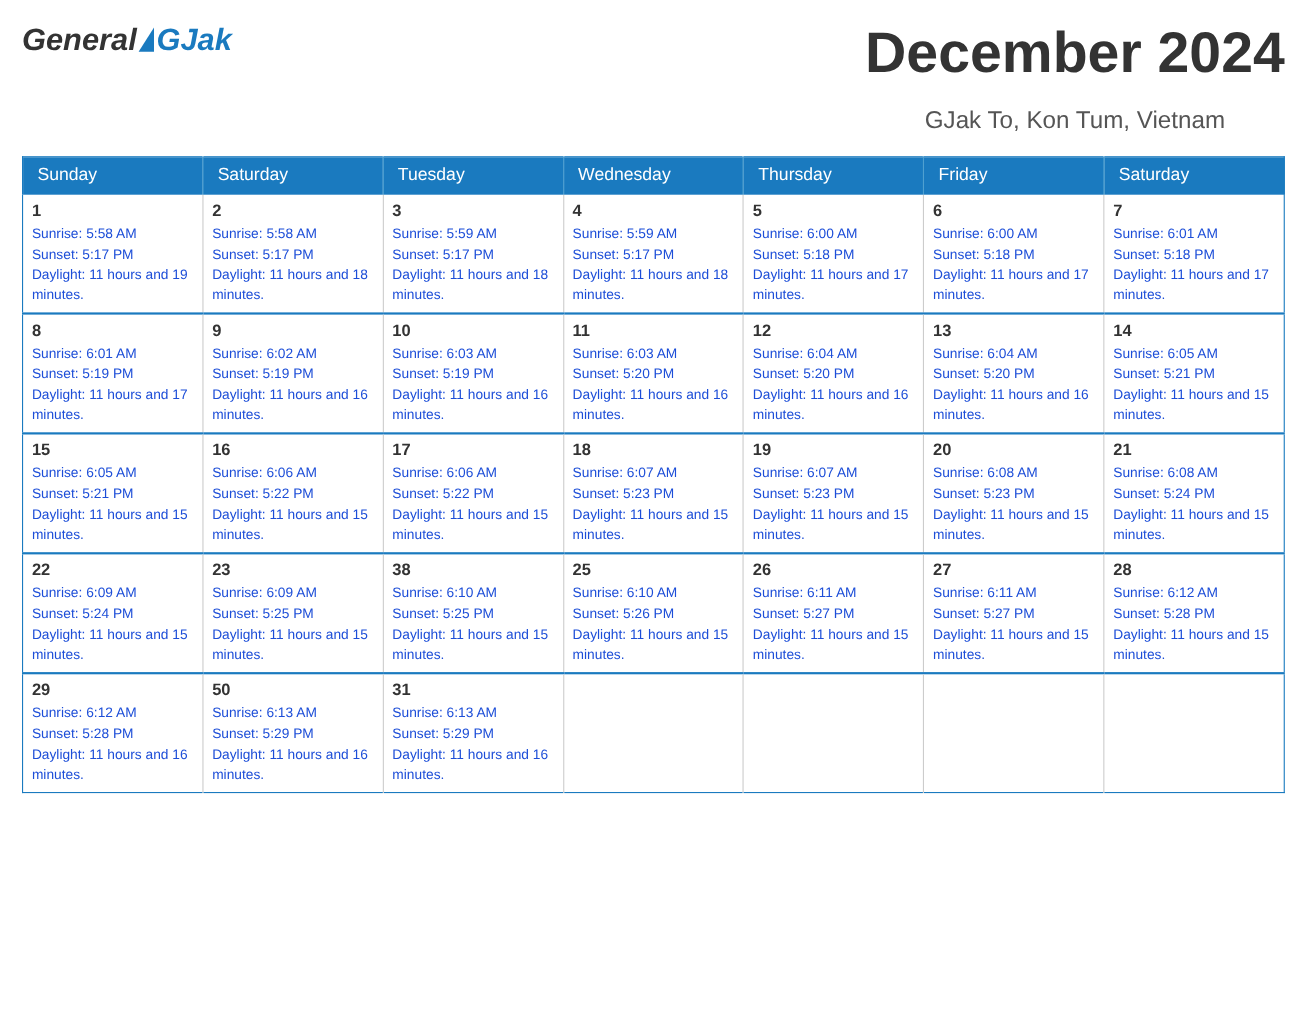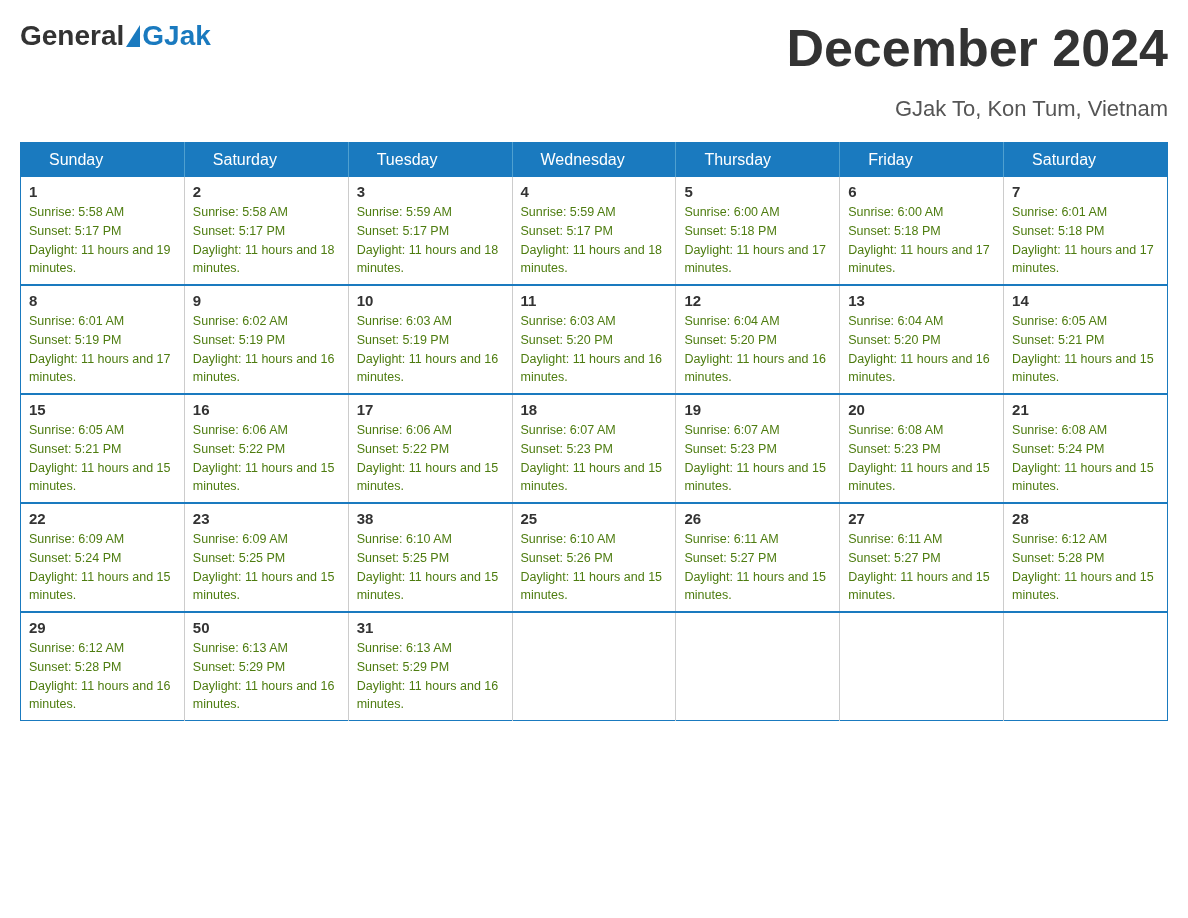--- a/index.html
+++ b/index.html
@@ -13,20 +13,21 @@
     .header-area {
       display: flex;
       justify-content: space-between;
       align-items: flex-start;
       margin-bottom: 20px;
     }
     .logo-container {
       display: flex;
       flex-direction: column;
       align-items: center;
+      font-style: italic;
     }
     .logo-text {
       display: flex;
       align-items: center;
       font-size: 28px;
       font-weight: bold;
       color: #333;
     }
     .logo-general { color: #333; }
     .logo-triangle {
@@ -37,21 +38,21 @@
       border-bottom: 22px solid #1a7abf;
       margin: 0 2px;
       display: inline-block;
     }
     .logo-blue {
       color: #1a7abf;
       font-size: 28px;
       font-weight: bold;
     }
     .title-area {
-      text-align: right;
+      text-align: center;
     }
     .month-title {
       font-size: 52px;
       font-weight: bold;
       color: #333;
       line-height: 1.1;
     }
     .location-title {
       font-size: 22px;
       color: #555;
@@ -59,21 +60,21 @@
     }
     .calendar-table {
       width: 100%;
       border-collapse: collapse;
       border: 1px solid #1a7abf;
     }
     .calendar-table thead tr th {
       background-color: #1a7abf;
       color: #fff;
       text-align: left;
-      padding: 8px 28px;
+      padding: 8px 13px;
       font-size: 16px;
       font-weight: normal;
       border-right: 1px solid #4fa0d0;
     }
     .calendar-table thead tr th:last-child {
       border-right: none;
       margin-top: 17px;
     }
     .calendar-table tbody tr td {
       vertical-align: top;
@@ -93,21 +94,21 @@
     }
     .day-number {
       font-size: 15px;
       font-weight: bold;
       display: block;
       margin-bottom: 3px;
     }
     .day-info {
       font-size: 12.5px;
       line-height: 1.5;
-      color: #4d7c0f;
+      color: #1d4ed8;
     }
     .empty-cell {
       background: #fff;
     }
   </style>
 </head>
 <body>
 
 <div class="header-area">
   <div class="logo-container">

